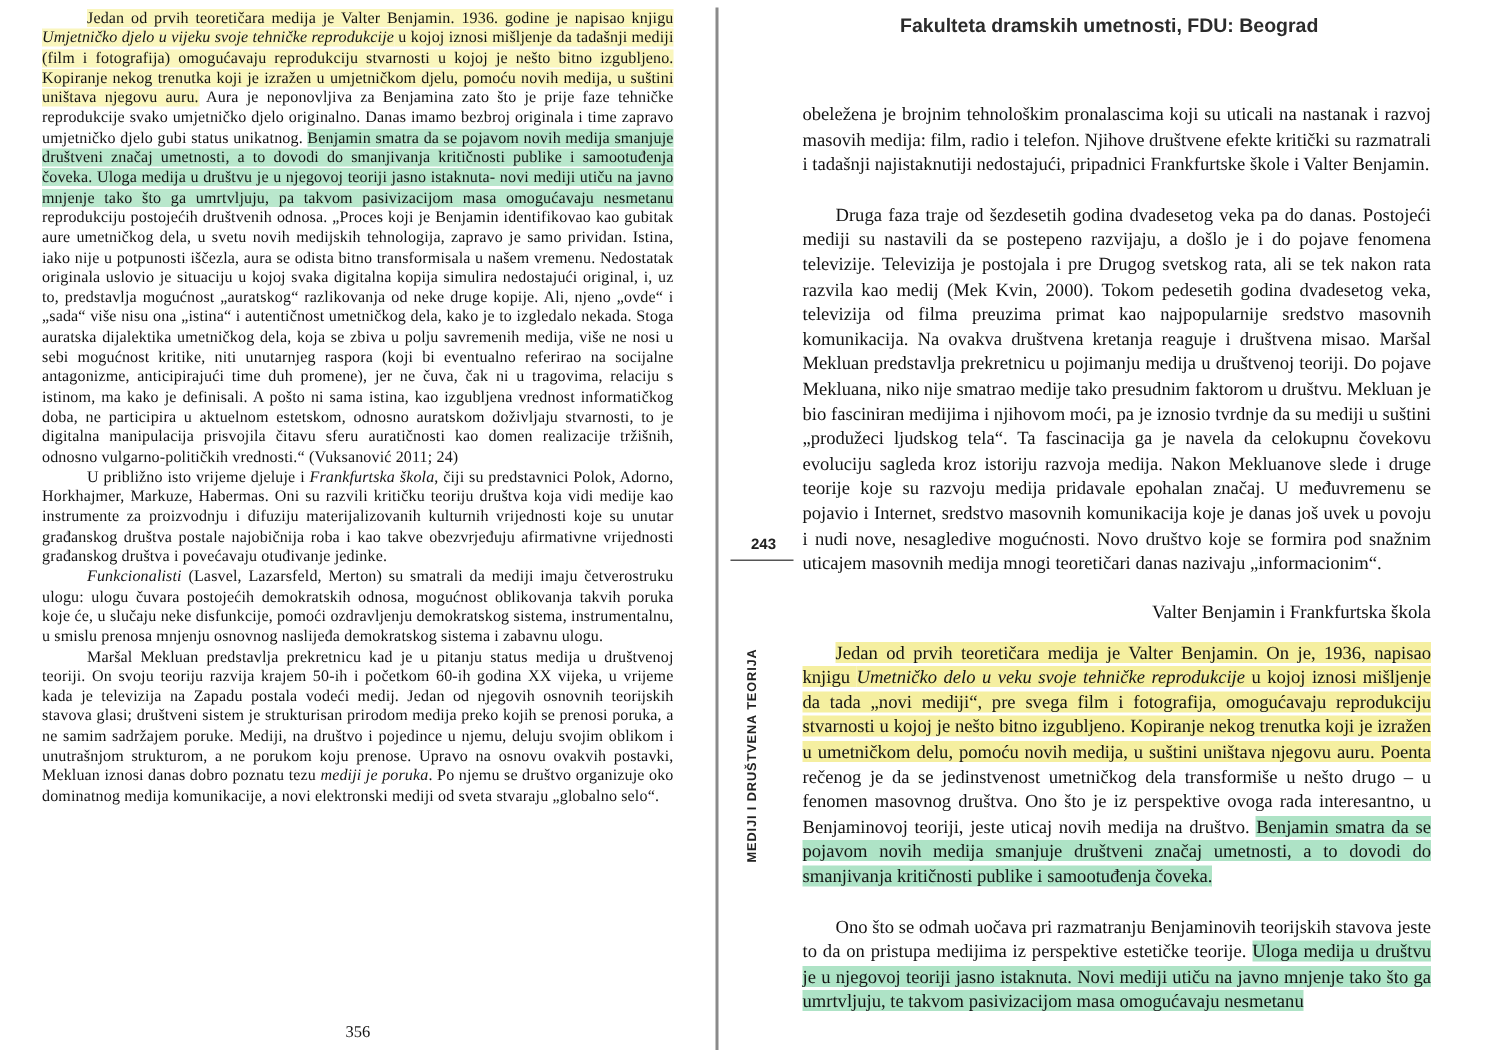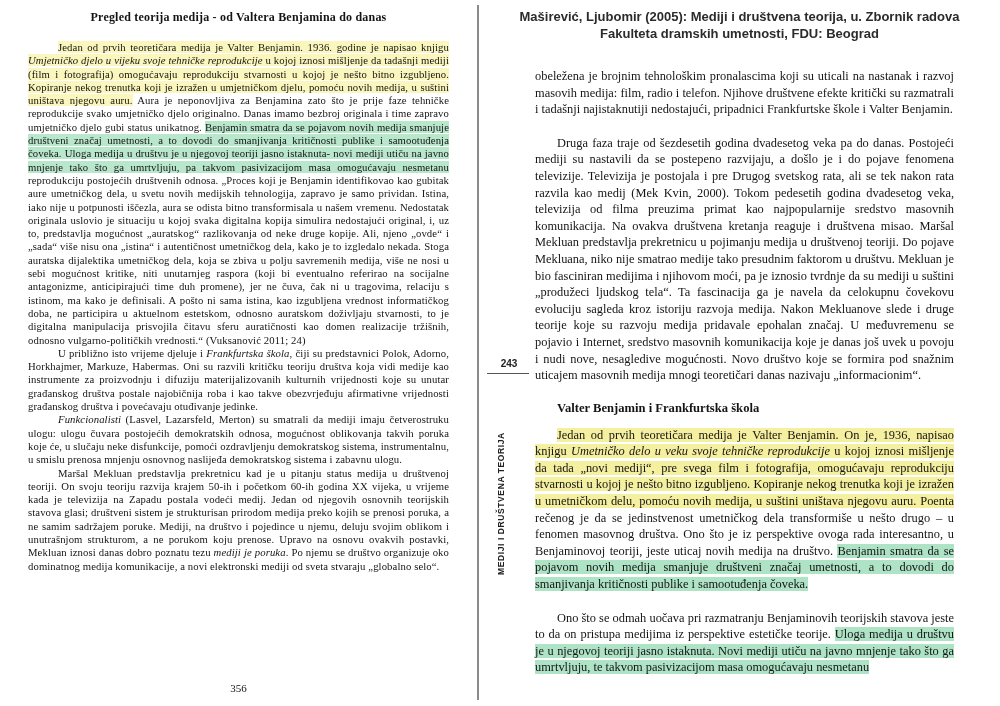--- a/index.html
+++ b/index.html
@@ -71,54 +71,52 @@
   .body-right {
     position: absolute; left: 56px; top: 68px; width: 419px;
   }
   .body-right p {
     margin: 0 0 17px 0;
     font-size: 12.4px; line-height: 16.6px;
     text-align: justify; text-indent: 22px;
   }
   .body-right p.noindent { text-indent: 0; }
   .section-heading {
-    font-size: 12.6px; font-weight: bold;
-    margin: 2px 0 11px 0; padding-left: 22px;
+    font-size: 12.6px; font-weight: normal;
+    margin: 2px 0 11px 0; padding-left: 22px; text-align: right;
   }
 
   
   .it { font-style: italic; }
   .page-left  .hl-yellow { background: var(--highlight-yellow-left,  #faf6bd); }
   .page-left  .hl-green  { background: var(--highlight-green-left,   #b9e7cc); }
   .page-right .hl-yellow { background: var(--highlight-yellow-right, #f5efa0); }
   .page-right .hl-green  { background: var(--highlight-green-right,  #aee3c6); }
 </style>
 </head>
 <body>
 
 <div class="spread">
 
   <div class="page-left">
     <div class="left-inner">
-      <div class="left-title">Pregled teorija medija - od Valtera Benjamina do danas</div>
       <div class="left-body">
         <p><span class="hl-yellow">Jedan od prvih teoretičara medija je Valter Benjamin. 1936. godine je napisao knjigu </span><span class="it hl-yellow">Umjetničko djelo u vijeku svoje tehničke reprodukcije</span><span class="hl-yellow"> u kojoj iznosi mišljenje da tadašnji mediji (film i fotografija) omogućavaju reprodukciju stvarnosti u kojoj je nešto bitno izgubljeno. Kopiranje nekog trenutka koji je izražen u umjetničkom djelu, pomoću novih medija, u suštini uništava njegovu auru.</span><span> Aura je neponovljiva za Benjamina zato što je prije faze tehničke reprodukcije svako umjetničko djelo originalno. Danas imamo bezbroj originala i time zapravo umjetničko djelo gubi status unikatnog. </span><span class="hl-green">Benjamin smatra da se pojavom novih medija smanjuje društveni značaj umetnosti, a to dovodi do smanjivanja kritičnosti publike i samootuđenja čoveka. Uloga medija u društvu je u njegovoj teoriji jasno istaknuta- novi mediji utiču na javno mnjenje tako što ga umrtvljuju, pa takvom pasivizacijom masa omogućavaju nesmetanu</span><span> reprodukciju postojećih društvenih odnosa. „Proces koji je Benjamin identifikovao kao gubitak aure umetničkog dela, u svetu novih medijskih tehnologija, zapravo je samo prividan. Istina, iako nije u potpunosti iščezla, aura se odista bitno transformisala u našem vremenu. Nedostatak originala uslovio je situaciju u kojoj svaka digitalna kopija simulira nedostajući original, i, uz to, predstavlja mogućnost „auratskog“ razlikovanja od neke druge kopije. Ali, njeno „ovde“ i „sada“ više nisu ona „istina“ i autentičnost umetničkog dela, kako je to izgledalo nekada. Stoga auratska dijalektika umetničkog dela, koja se zbiva u polju savremenih medija, više ne nosi u sebi mogućnost kritike, niti unutarnjeg raspora (koji bi eventualno referirao na socijalne antagonizme, anticipirajući time duh promene), jer ne čuva, čak ni u tragovima, relaciju s istinom, ma kako je definisali. A pošto ni sama istina, kao izgubljena vrednost informatičkog doba, ne participira u aktuelnom estetskom, odnosno auratskom doživljaju stvarnosti, to je digitalna manipulacija prisvojila čitavu sferu auratičnosti kao domen realizacije tržišnih, odnosno vulgarno-političkih vrednosti.“ (Vuksanović 2011; 24)</span></p>
         <p><span>U približno isto vrijeme djeluje i </span><span class="it">Frankfurtska škola</span><span>, čiji su predstavnici Polok, Adorno, Horkhajmer, Markuze, Habermas. Oni su razvili kritičku teoriju društva koja vidi medije kao instrumente za proizvodnju i difuziju materijalizovanih kulturnih vrijednosti koje su unutar građanskog društva postale najobičnija roba i kao takve obezvrjeđuju afirmativne vrijednosti građanskog društva i povećavaju otuđivanje jedinke.</span></p>
         <p><span class="it">Funkcionalisti</span><span> (Lasvel, Lazarsfeld, Merton) su smatrali da mediji imaju četverostruku ulogu: ulogu čuvara postojećih demokratskih odnosa, mogućnost oblikovanja takvih poruka koje će, u slučaju neke disfunkcije, pomoći ozdravljenju demokratskog sistema, instrumentalnu, u smislu prenosa mnjenju osnovnog naslijeđa demokratskog sistema i zabavnu ulogu.</span></p>
         <p><span>Maršal Mekluan predstavlja prekretnicu kad je u pitanju status medija u društvenoj teoriji. On svoju teoriju razvija krajem 50-ih i početkom 60-ih godina XX vijeka, u vrijeme kada je televizija na Zapadu postala vodeći medij. Jedan od njegovih osnovnih teorijskih stavova glasi; društveni sistem je strukturisan prirodom medija preko kojih se prenosi poruka, a ne samim sadržajem poruke. Mediji, na društvo i pojedince u njemu, deluju svojim oblikom i unutrašnjom strukturom, a ne porukom koju prenose. Upravo na osnovu ovakvih postavki, Mekluan iznosi danas dobro poznatu tezu </span><span class="it">mediji je poruka</span><span>. Po njemu se društvo organizuje oko dominatnog medija komunikacije, a novi elektronski mediji od sveta stvaraju „globalno selo“.</span></p>
       </div>
     </div>
     <div class="left-pageno">356</div>
   </div>
 
   <div class="divider"></div>
 
   <div class="page-right">
     <div class="citation">
-      <div class="cit-line">Maširević, Ljubomir (2005): Mediji i društvena teorija, u. Zbornik radova</div>
       <div class="cit-line">Fakulteta dramskih umetnosti, FDU: Beograd</div>
     </div>
 
     <div class="sidebar">
       <div class="side-num">243</div>
       <div class="side-rule"></div>
       <div class="side-label">MEDIJI I DRUŠTVENA TEORIJA</div>
     </div>
 
     <div class="body-right">

